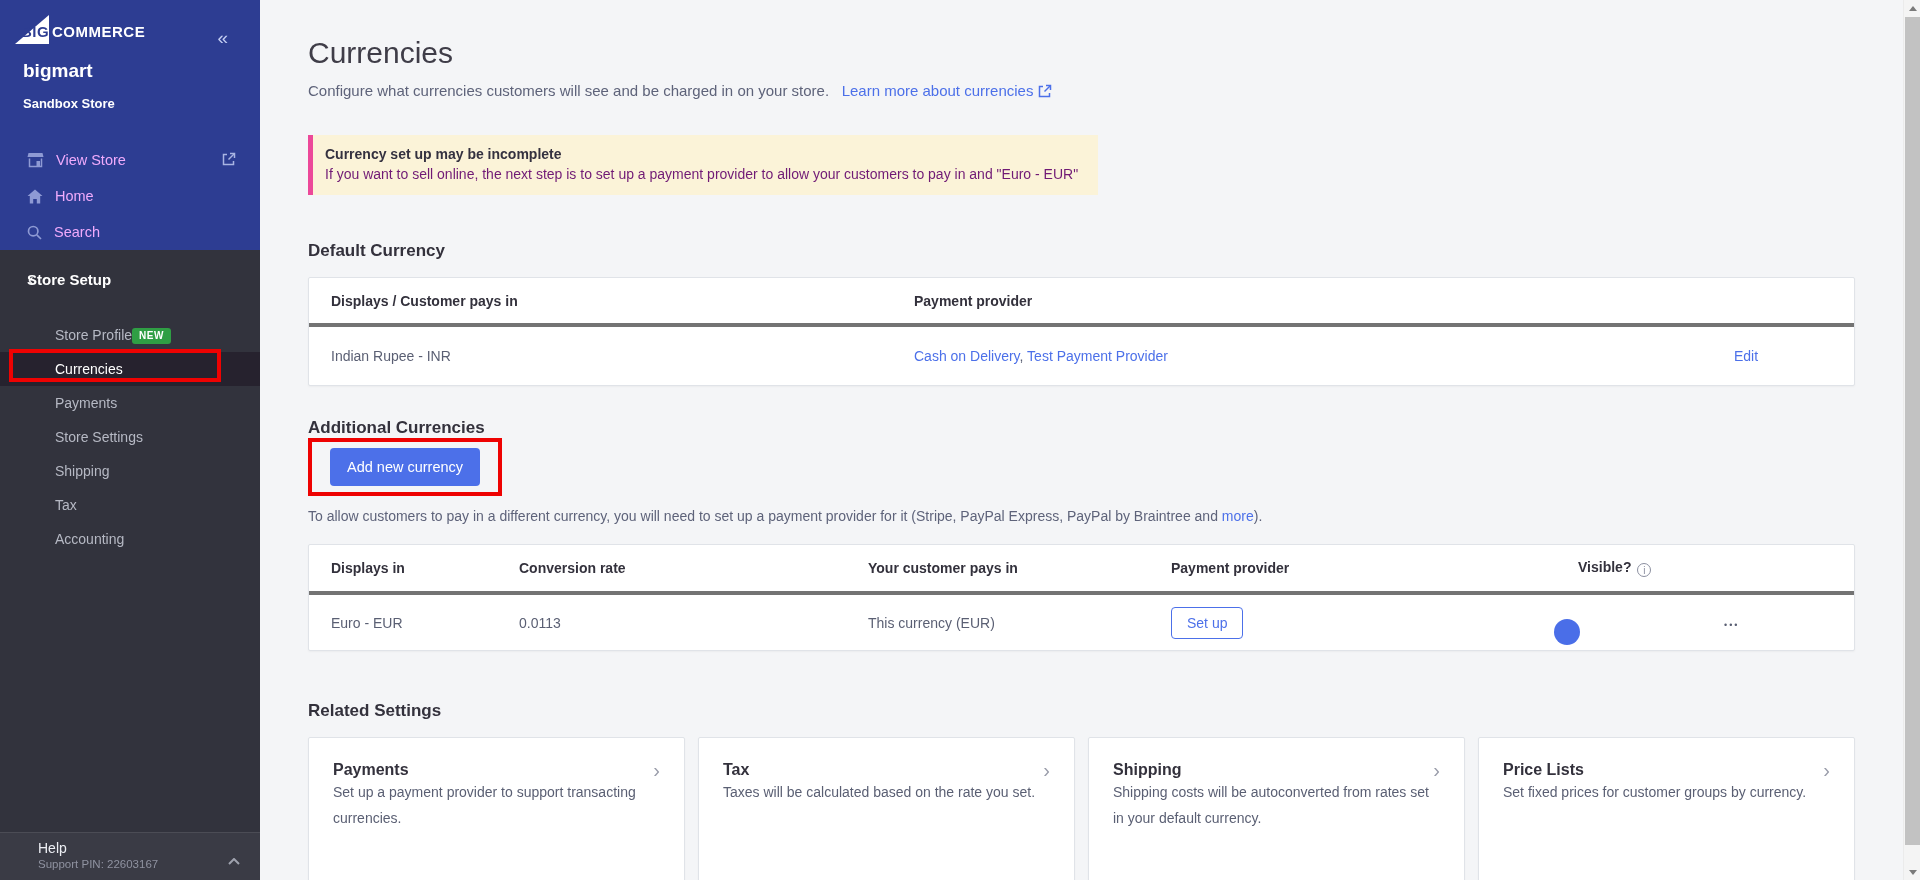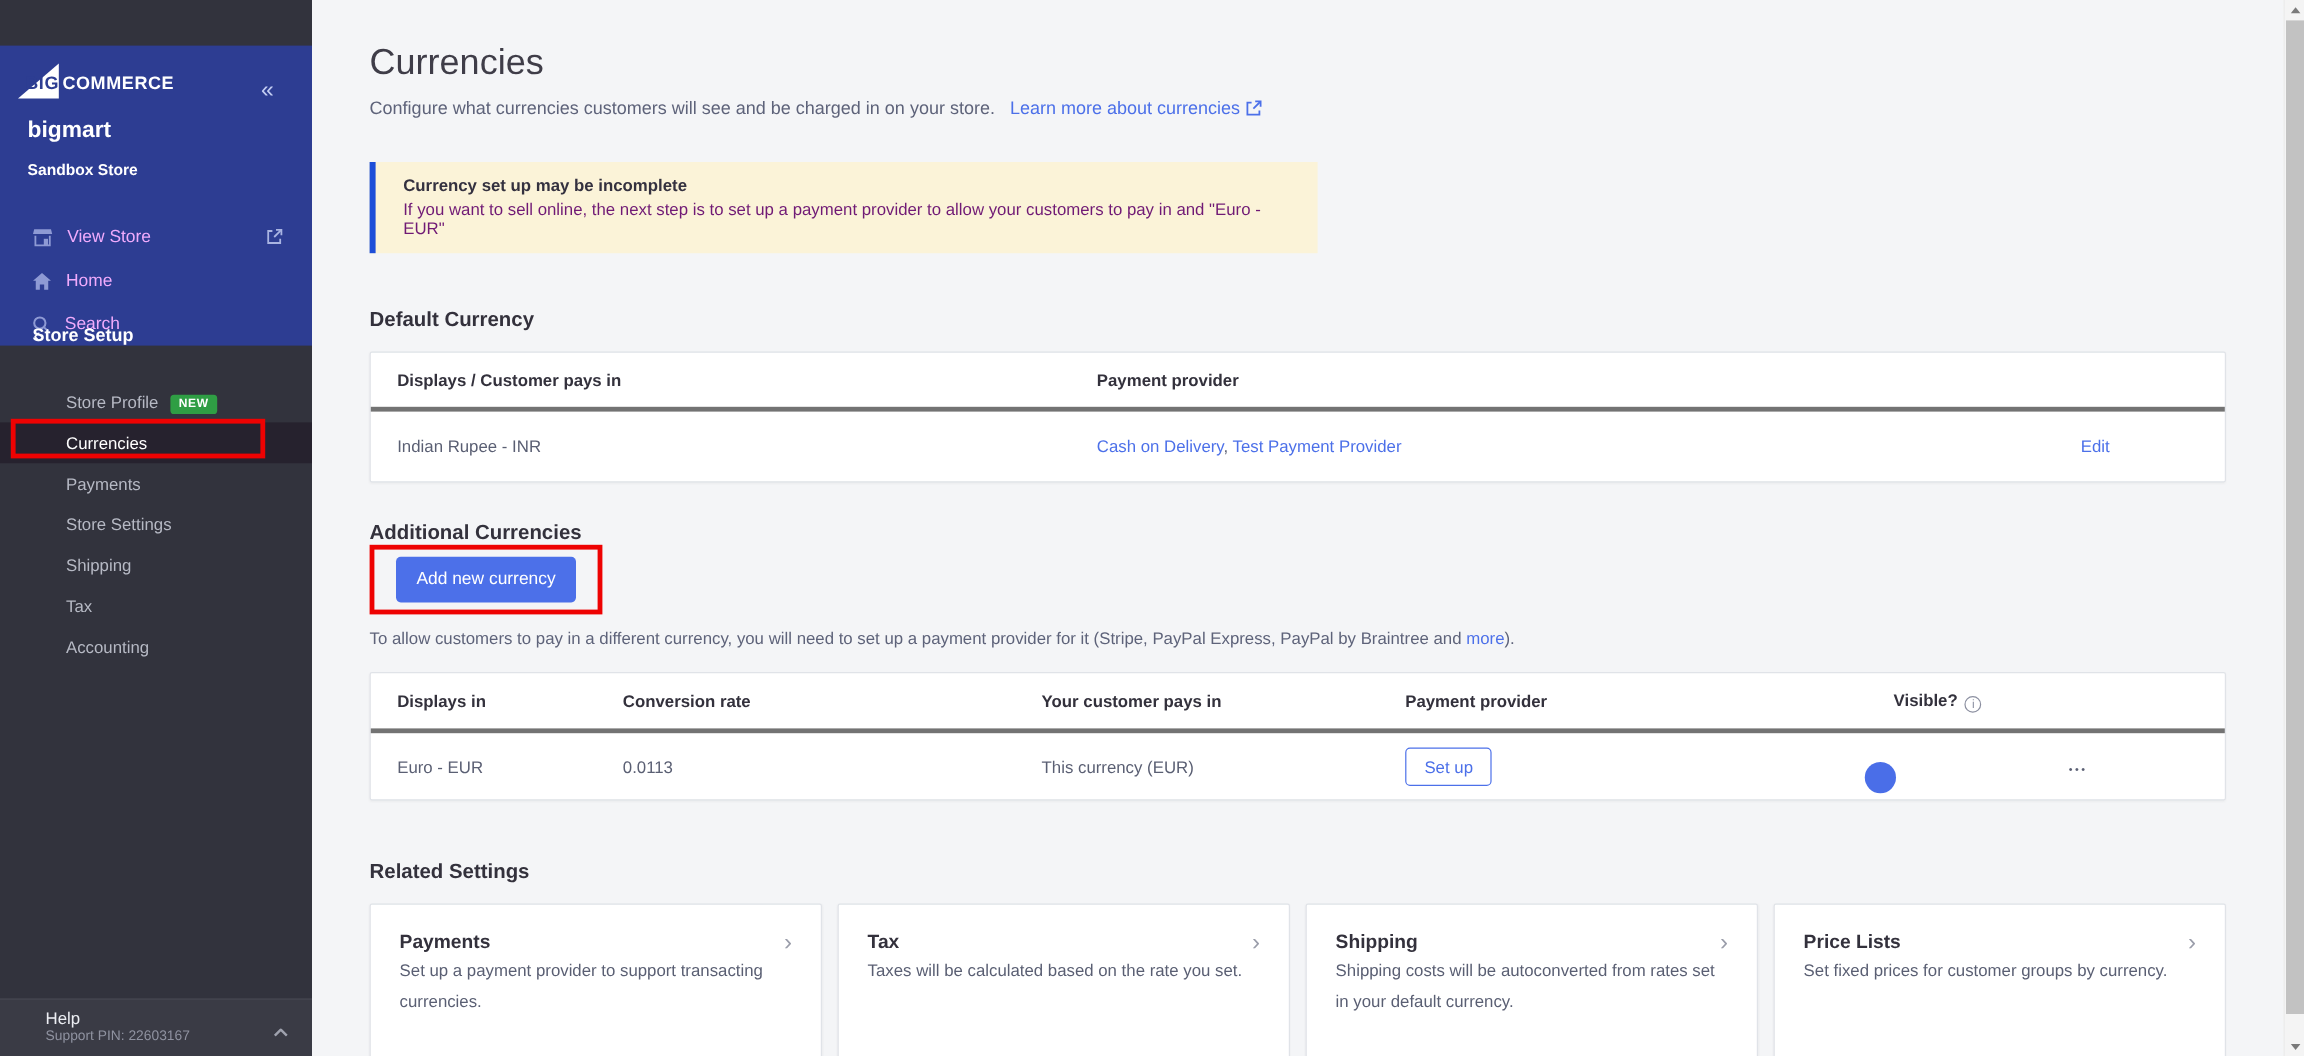--- a/index.html
+++ b/index.html
@@ -2,21 +2,21 @@
 <html><head>
 <meta charset="utf-8">
 <style>
   * { margin:0; padding:0; box-sizing:border-box; }
   html,body { width:1920px; height:880px; overflow:hidden; }
   body { font-family:"Liberation Sans", sans-serif; background:#f4f5f7; color:#34313f; }
   .app { position:relative; width:1920px; height:880px; }
 
   
   .sidebar { position:absolute; left:0; top:0; width:260px; height:880px; background:#32333d; }
-  .sb-blue { position:relative; height:250px; background:#2d3d92;margin-top:38px; }
+  .sb-blue { position:relative; height:250px; background:#2d3d92; }
   .logo-row { position:absolute; top:14px; left:14px; right:14px; height:34px; }
   .logo { position:relative; height:34px; width:150px; }
   .logo svg { position:absolute; left:0; top:0; }
   .logo .big { position:absolute; left:7px; top:9px; font-size:15px; font-weight:bold; letter-spacing:.5px; color:#2d3d92; }
   .logo .rest { position:absolute; left:38px; top:9px; font-size:15px; font-weight:bold; letter-spacing:.5px; color:#ffffff; }
   .collapse { position:absolute; top:14px; right:18px; font-size:19px; color:#c3cdf2; cursor:pointer; line-height:1; }
   .store-name { position:absolute; top:60px; left:23px; font-size:19px; font-weight:bold; color:#ffffff; }
   .store-type { position:absolute; top:96px; left:23px; font-size:13px; font-weight:bold; color:#ffffff; }
   .sb-nav { position:absolute; top:142px; left:0; right:0; }
   .sb-nav-item { position:relative; height:36px; display:flex; align-items:center; padding-left:27px; gap:12px;
@@ -25,38 +25,38 @@
   .sb-nav-item .ext { position:absolute; right:24px; top:10px; color:#a9b4e2; }
 
   .sb-dark { position:absolute; top:250px; bottom:48px; left:0; right:0; }
   .sec-head { position:absolute; top:18px; left:0; height:22px; display:flex; align-items:center; }
   .sec-head .back { width:30px; padding-left:28px; color:#ffffff; font-size:17px; line-height:1; cursor:pointer; }
   .sec-head .sec-title { color:#ffffff; font-size:15px; font-weight:bold; margin-left:-3px; }
   .sec-list { position:absolute; top:68px; left:0; right:0; list-style:none; }
   .sec-list li { height:34px; line-height:34px; padding-left:55px; font-size:14px; color:#b6b9c4; cursor:pointer; white-space:nowrap; }
   .sec-list li.selected { background:#26222e; color:#ffffff; }
   .badge-new { display:inline-block; background:#2f9e44; color:#fff; font-size:10px; font-weight:bold;
-               letter-spacing:.5px; border-radius:3px; padding:3px 7px; margin-left:10px; line-height:1; vertical-align:1px; }
+               letter-spacing:.5px; border-radius:3px; padding:3px 7px; line-height:1; vertical-align:1px; }
   .annot { position:absolute; border:4px solid #ee0202; pointer-events:none; }
   .annot-sidebar { left:9px; top:349px; width:212px; height:33px; }
 
   .sb-help { position:absolute; bottom:0; left:0; right:0; height:48px; background:#3a3b45;
              border-top:1px solid rgba(255,255,255,.09); padding:7px 0 0 38px; cursor:pointer; }
   .sb-help .h1 { font-size:14px; color:#eceef3; }
   .sb-help .h2 { font-size:11.5px; color:#8f92a0; margin-top:2px; }
   .sb-help .chev-up { position:absolute; right:20px; top:18px; color:#9fa2ae; }
 
   
   .main { position:absolute; left:260px; top:0; width:1660px; height:880px; padding:36px 65px 0 48px; }
   .page-title { font-size:30px; font-weight:300; color:#3f3d48; }
   .subtitle-row { margin-top:12px; font-size:15px; color:#5e637a; }
   .link { color:#4c70e9; text-decoration:none; cursor:pointer; }
   .ext-blue { vertical-align:-2px; margin-left:5px; color:#4c70e9; }
 
-  .warning { margin-top:34px; width:790px; background:#fbf3d8; border-left:5px solid #1d4ed8; padding:11px 16px 13px 23px; }
+  .warning { margin-top:34px; width:790px; background:#fbf3d8; border-left:5px solid #ec4899; padding:11px 16px 13px 12px; }
   .warning .w-title { font-size:14px; font-weight:bold; color:#34313f; }
   .warning .w-body { font-size:14px; color:#701a75; margin-top:4px; }
 
   .sec-heading { font-size:17px; font-weight:bold; color:#33313c; }
   .h-default { margin-top:46px; }
 
   .card { background:#ffffff; border:1px solid #e0e3e8; border-radius:2px; box-shadow:0 1px 2px rgba(0,0,0,.04); }
   .card-default { margin-top:16px; }
   .t-head { display:grid; align-items:center; border-bottom:4px solid #737373; font-size:14px; font-weight:bold; color:#33313c; }
   .t-row { display:grid; align-items:center; font-size:14px; color:#5a5f73; }

